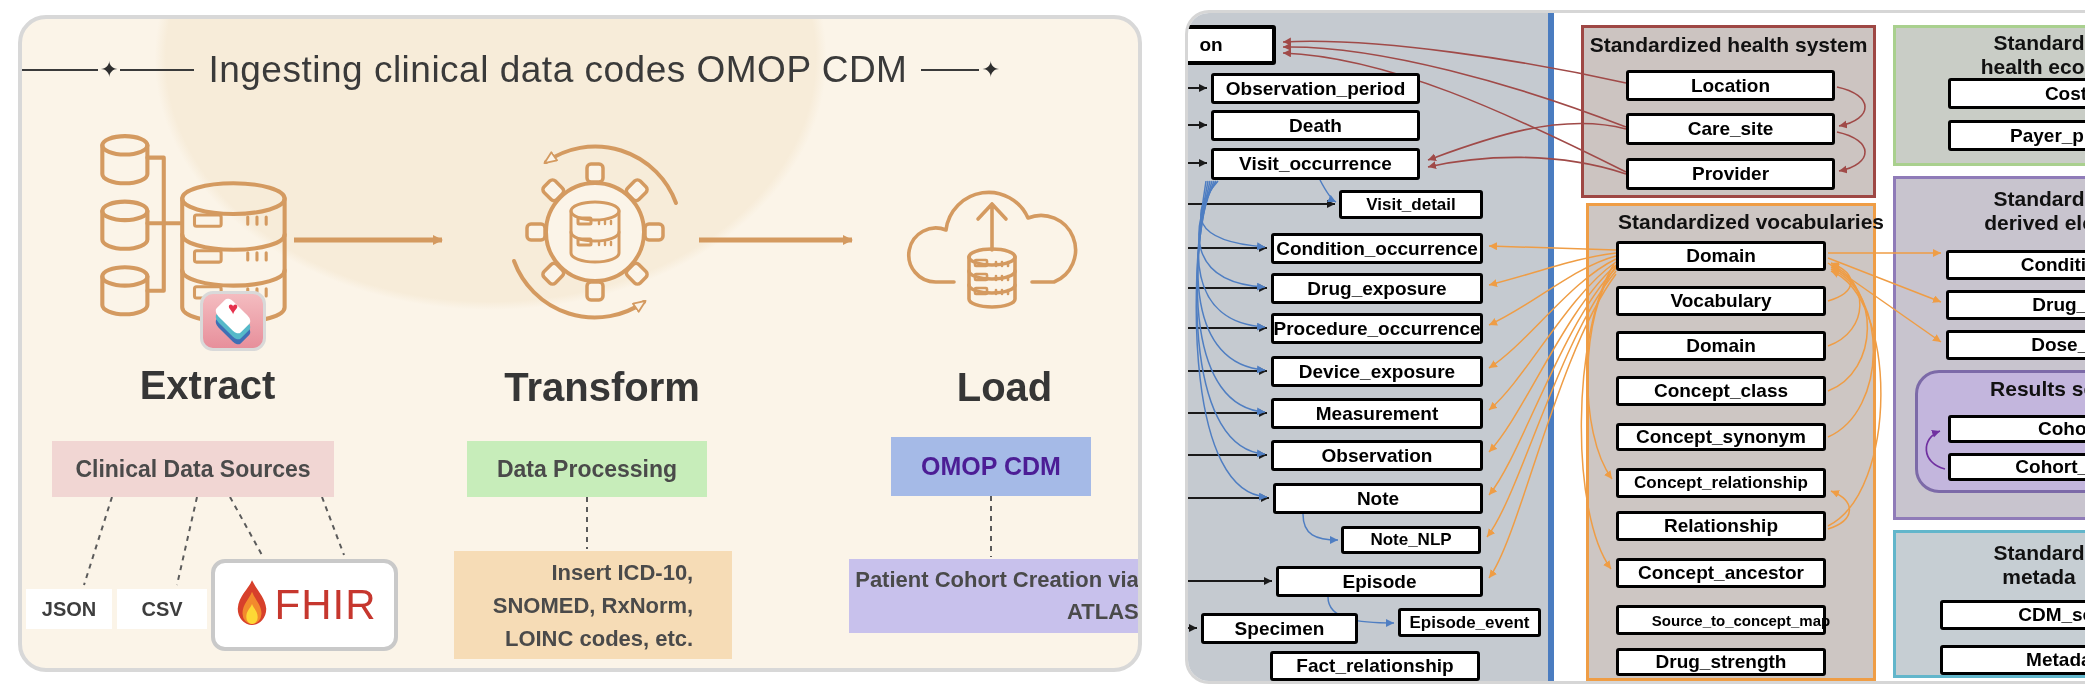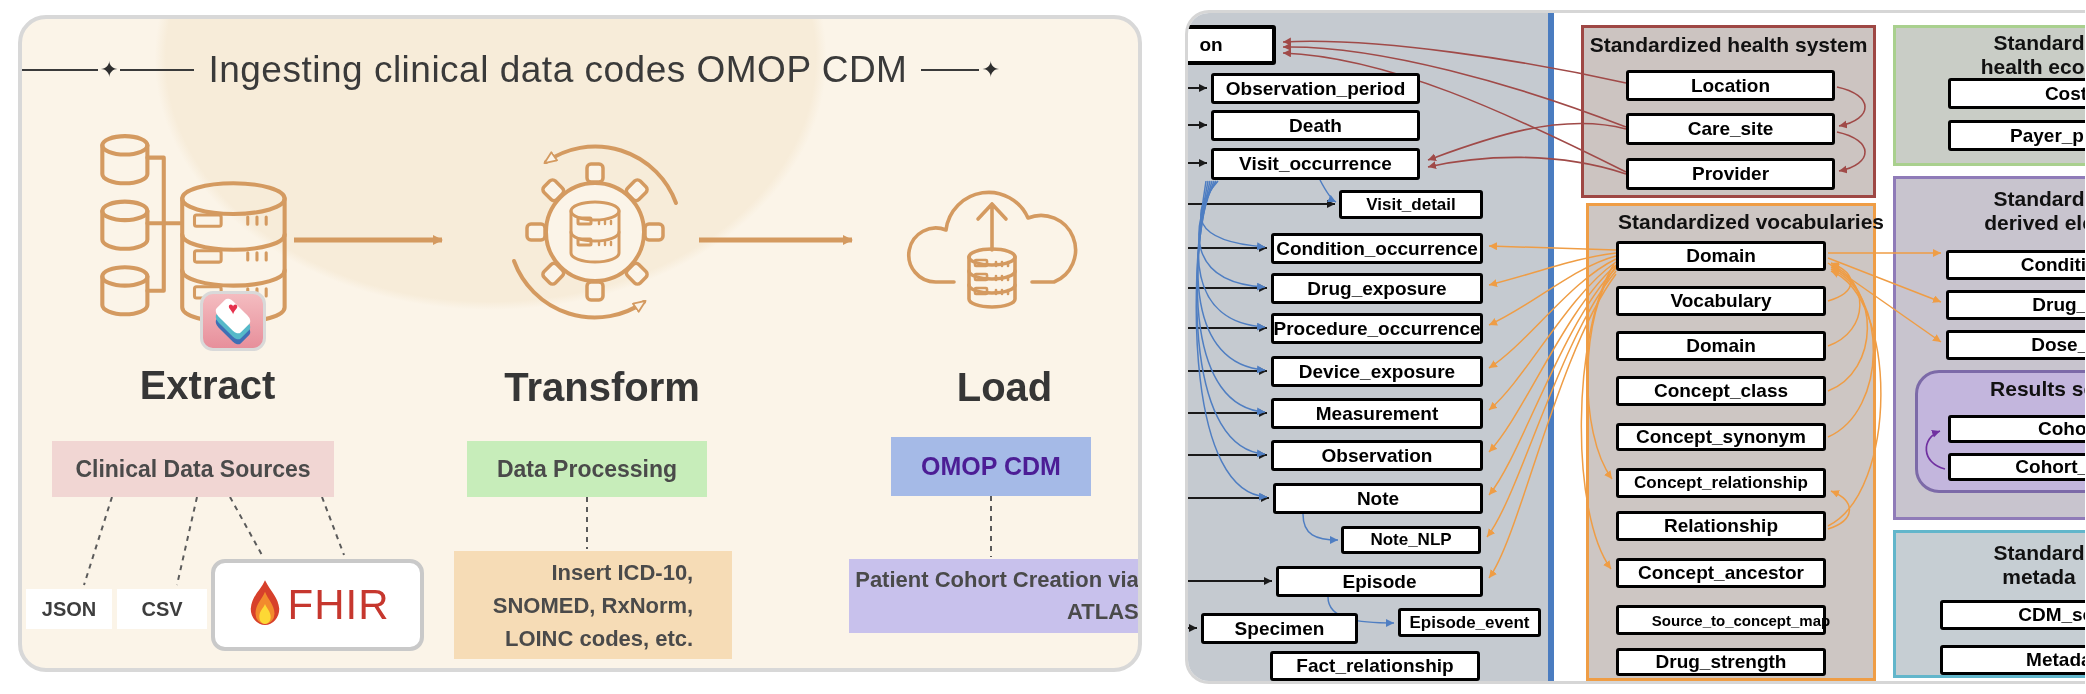--- a/index.html
+++ b/index.html
@@ -21,21 +21,21 @@
   .lc-overlay,.rc-overlay{position:absolute;left:0;top:0;pointer-events:none;}
   .iconsvg{position:absolute;}
   
   .hk-icon{position:absolute;left:178px;top:272px;width:66px;height:60px;border-radius:13px;
     background:linear-gradient(#f4bcc0,#e78f9b);border:3px solid #d9d9d9;box-sizing:border-box;overflow:hidden;}
   .hk-layer{position:absolute;left:50%;width:34px;height:34px;border-radius:7px;transform:translateX(-50%) rotate(45deg) ;}
   .hk-blue{top:16px;background:#3f6fb5;transform:translateX(-50%) rotate(45deg) scaleY(0.62);}
   .hk-teal{top:11px;background:#56b9c9;transform:translateX(-50%) rotate(45deg) scaleY(0.62);}
   .hk-white{top:5px;background:#ffffff;transform:translateX(-50%) rotate(45deg) scaleY(0.62);}
   .hk-heart{position:absolute;left:50%;top:6px;transform:translateX(-50%);color:#e6314d;font-size:17px;line-height:1;}
-  .fhir-box{position:absolute;left:189px;top:540px;width:213px;height:92px;background:#ffffff;border:4px solid #c9c9c9;
+  .fhir-box{position:absolute;left:189px;top:540px;width:187px;height:92px;background:#ffffff;border:4px solid #c9c9c9;
     border-radius:14px;box-sizing:border-box;display:flex;align-items:center;justify-content:center;gap:4px;}
   .fhir-text{font-size:42px;color:#c6372e;font-weight:500;letter-spacing:1px;}
   
   .card-right{left:1185px;top:10px;width:900px;height:674px;border:3px solid #d6d6d6;border-right:none;
     border-radius:24px 0 0 24px;background:#ffffff;overflow:hidden;}
   .rc-grayleft{position:absolute;left:0;top:0;width:362px;height:674px;background:#c5cad0;}
   .rc-blueline{position:absolute;left:360px;top:0;width:6px;height:674px;background:#4a7cc0;}
   .rsection{position:absolute;box-sizing:border-box;}
   .stitle{position:absolute;text-align:center;font-size:21px;font-weight:700;color:#111111;line-height:1.15;}
   .tbox{position:absolute;background:#ffffff;border:3px solid #000000;border-radius:3px;box-sizing:border-box;

